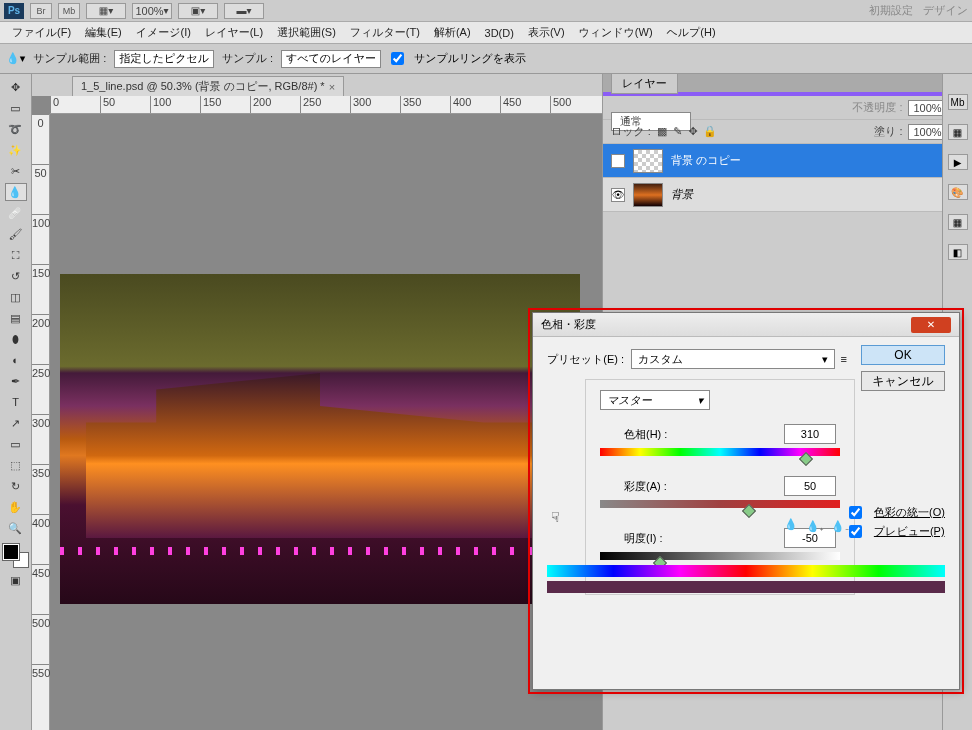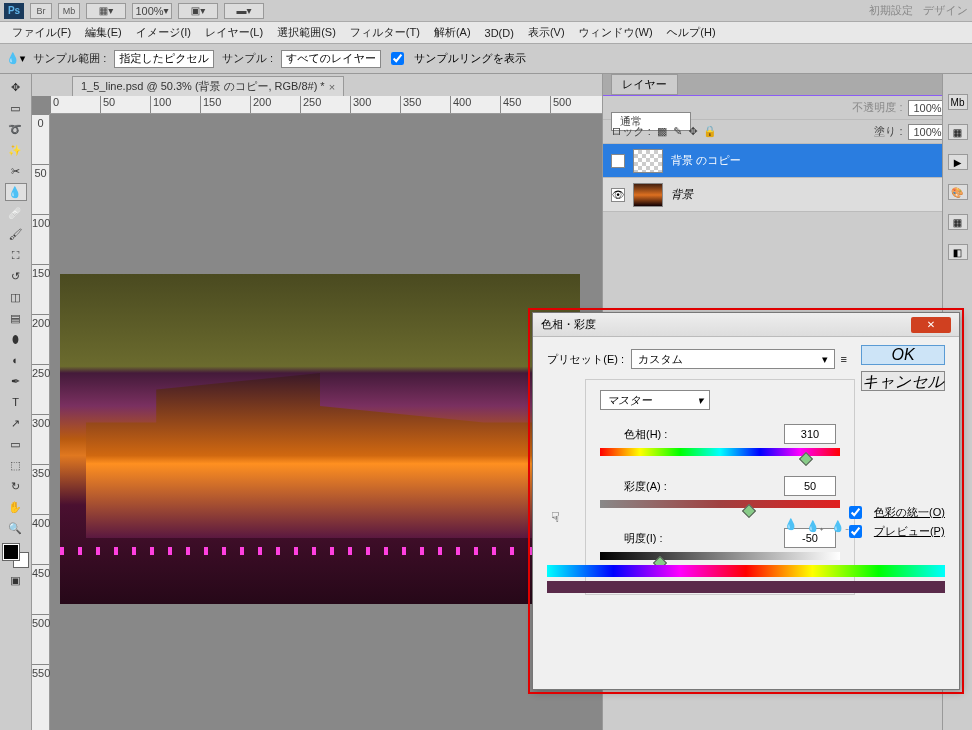--- a/index.html
+++ b/index.html
@@ -28,21 +28,21 @@
 .ruler-h{height:18px;background:#eee;border-bottom:1px solid #999;display:flex;font-size:8px;color:#444;position:relative;margin-left:18px;}
 .ruler-h span{width:50px;border-left:1px solid #888;padding-left:2px;}
 .canvas-wrap{flex:1;display:flex;}
 .ruler-v{width:18px;background:#eee;border-right:1px solid #999;display:flex;flex-direction:column;font-size:8px;color:#444;}
 .ruler-v span{height:50px;border-top:1px solid #888;padding-top:2px;text-align:center;}
 .canvas{flex:1;background:#888;position:relative;display:flex;align-items:flex-start;justify-content:flex-start;padding:20px 10px;}
 .image{width:520px;height:330px;margin-top:140px;background:linear-gradient(to bottom,#4a4a20 0%,#6b6b2e 28%,#441a3a 30%,#7a3060 40%,#b85a10 50%,#e07820 55%,#4a1030 70%,#260818 100%);position:relative;overflow:hidden;}
 .bld{position:absolute;top:30%;left:5%;width:90%;height:50%;background:linear-gradient(to bottom,#3a1828 0%,#d06810 50%,#ff9020 55%,#5a1840 100%);clip-path:polygon(0 30%,15% 30%,15% 10%,50% 0,50% 20%,85% 30%,100% 30%,100% 100%,0 100%);}
 .lights{position:absolute;bottom:15%;left:0;width:100%;height:8px;background:repeating-linear-gradient(90deg,#ff40e0 0,#ff40e0 4px,transparent 4px,transparent 18px);}
 .rightpanels{width:370px;background:#ccc;border-left:1px solid #999;position:relative;}
-.panel-tab{height:22px;background:#aaa;display:flex;align-items:center;padding:0 8px;font-size:11px;border-bottom:1px solid #8b5cf6;}
+.panel-tab{height:22px;background:#aaa;display:flex;align-items:center;padding:0 8px;font-size:11px;border-bottom:4px solid #8b5cf6;}
 .panel-tab span{background:#ccc;padding:2px 10px;border:1px solid #999;}
 .panel-row{height:24px;display:flex;align-items:center;padding:0 8px;gap:6px;font-size:11px;color:#444;border-bottom:1px solid #bbb;}
 .panel-row .sel{background:#fff;border:1px solid #888;padding:1px 8px;width:80px;margin-top:28px;}
 .panel-row .num{background:#fff;border:1px solid #888;padding:1px 4px;width:44px;}
 .layer-list{background:#ddd;}
 .layer-item{height:34px;display:flex;align-items:center;gap:8px;padding:0 8px;border-bottom:1px solid #bbb;}
 .layer-item.sel{background:#2a7de0;color:#fff;}
 .eye{width:14px;height:14px;border:1px solid #888;background:#fff;display:flex;align-items:center;justify-content:center;font-size:10px;}
 .thumb{width:30px;height:24px;background:#fff;border:1px solid #888;}
 .thumb.ck{background:repeating-conic-gradient(#ccc 0 25%,#fff 0 50%) 0 0/8px 8px;}
@@ -54,21 +54,21 @@
 
 .dialog{position:absolute;left:532px;top:312px;width:428px;height:378px;background:#f0f0f0;border:1px solid #777;box-shadow:2px 2px 8px rgba(0,0,0,.3);}
 .redbox{position:absolute;left:528px;top:308px;width:436px;height:386px;border:2px solid #e00000;pointer-events:none;}
 .dlg-title{height:24px;background:linear-gradient(#eee,#ddd);display:flex;align-items:center;padding:0 8px;border-bottom:1px solid #bbb;}
 .dlg-close{margin-left:auto;width:40px;height:16px;background:#d04020;color:#fff;display:flex;align-items:center;justify-content:center;border-radius:2px;font-size:10px;cursor:pointer;}
 .dlg-body{padding:12px 14px;position:relative;}
 .dlg-row{display:flex;align-items:center;gap:6px;margin-bottom:8px;}
 .dlg-row .lbl{width:78px;}
 .dlg-row .combo{flex:1;height:20px;background:#fff;border:1px solid #888;padding:0 6px;display:flex;align-items:center;}
 .dlg-btns{position:absolute;right:14px;top:8px;display:flex;flex-direction:column;gap:6px;}
-.dlg-btns button{width:84px;height:20px;background:#e8e8e8;border:1px solid #888;font-size:16px;cursor:pointer;font-style:italic;}
+.dlg-btns button{width:84px;height:20px;background:#e8e8e8;border:1px solid #888;font-size:12px;cursor:pointer;}
 .dlg-btns button.ok{background:#cde4f7;border:1px solid #5a9bd4;}
 .param-box{margin:10px 0 8px 38px;border:1px solid #ccc;padding:10px 14px 14px;width:270px;}
 .param-box .combo2{width:110px;height:20px;background:#fff;border:1px solid #888;padding:0 6px;margin-bottom:14px;display:flex;align-items:center;font-style:italic;}
 .prow{display:flex;align-items:center;margin-bottom:4px;}
 .prow .plbl{width:100px;text-align:left;padding-left:24px;}
 .prow .pval{width:52px;height:20px;background:#fff;border:1px solid #888;text-align:center;margin-left:auto;margin-right:4px;}
 .slider{height:14px;position:relative;margin-bottom:14px;}
 .slider-track{height:8px;}
 .hue-track{background:linear-gradient(90deg,#f00,#ff0,#0f0,#0ff,#00f,#f0f,#f00);}
 .sat-track{background:linear-gradient(90deg,#888,#a04040,#e02020);}

